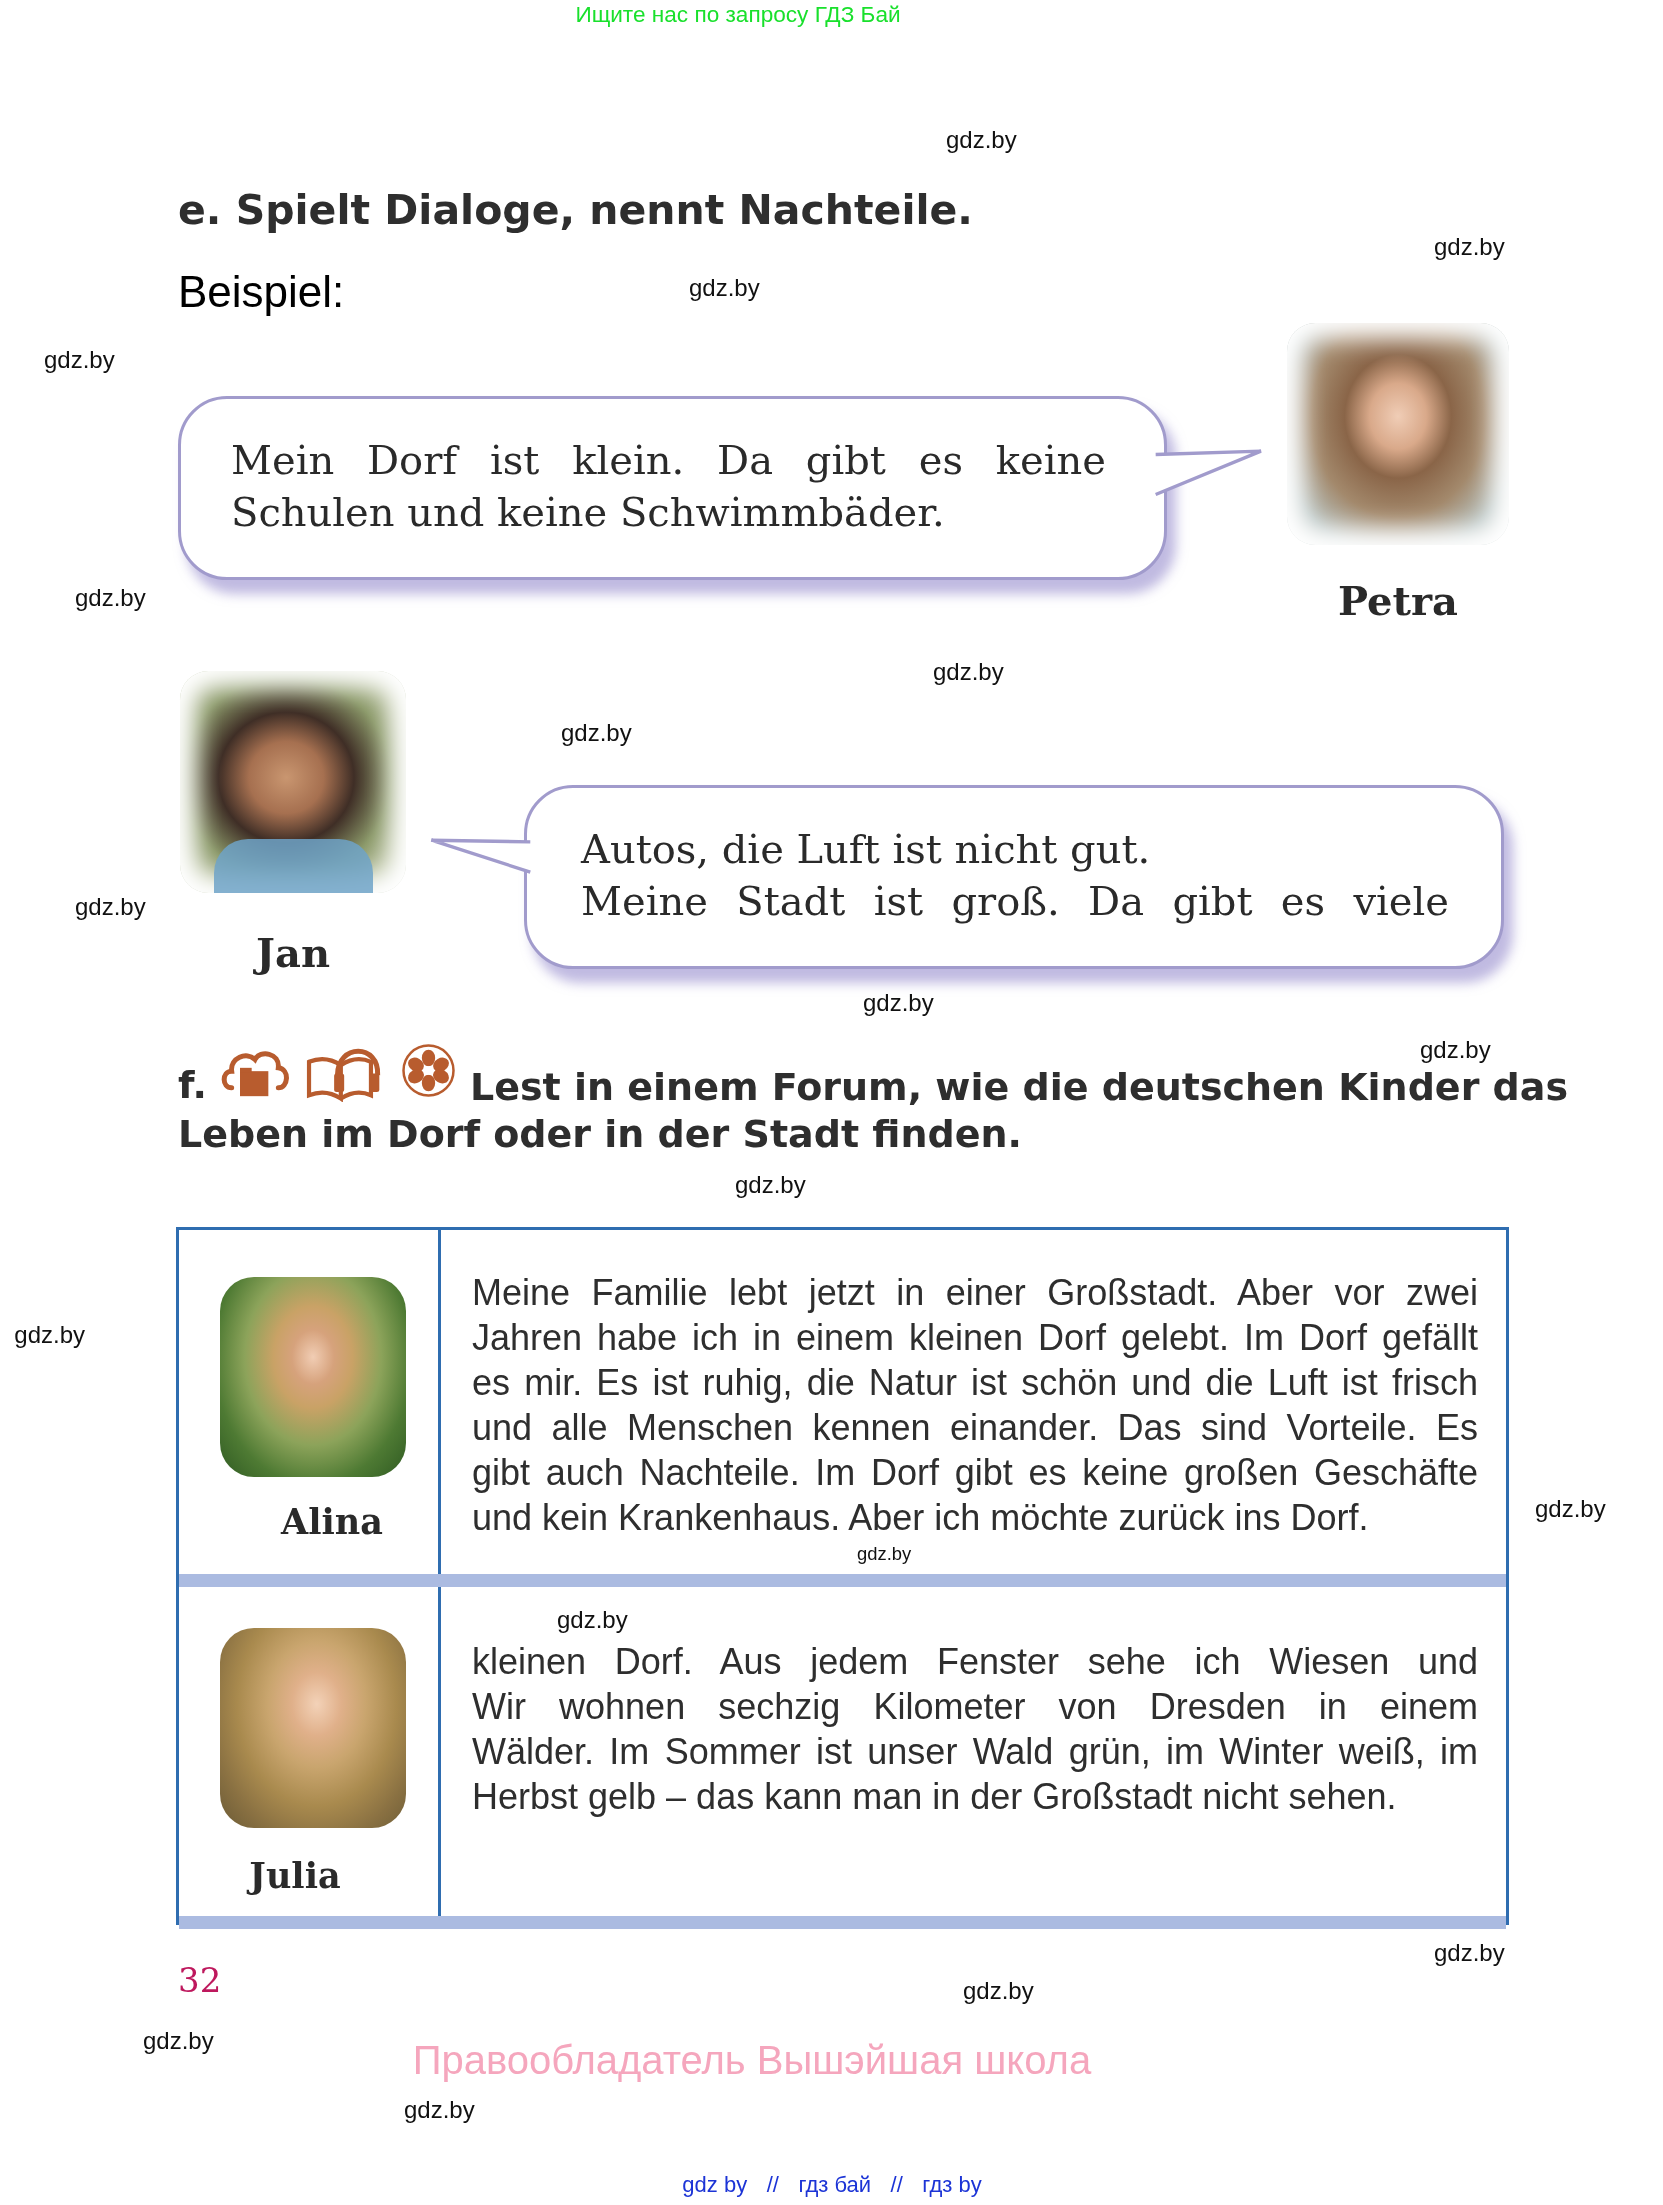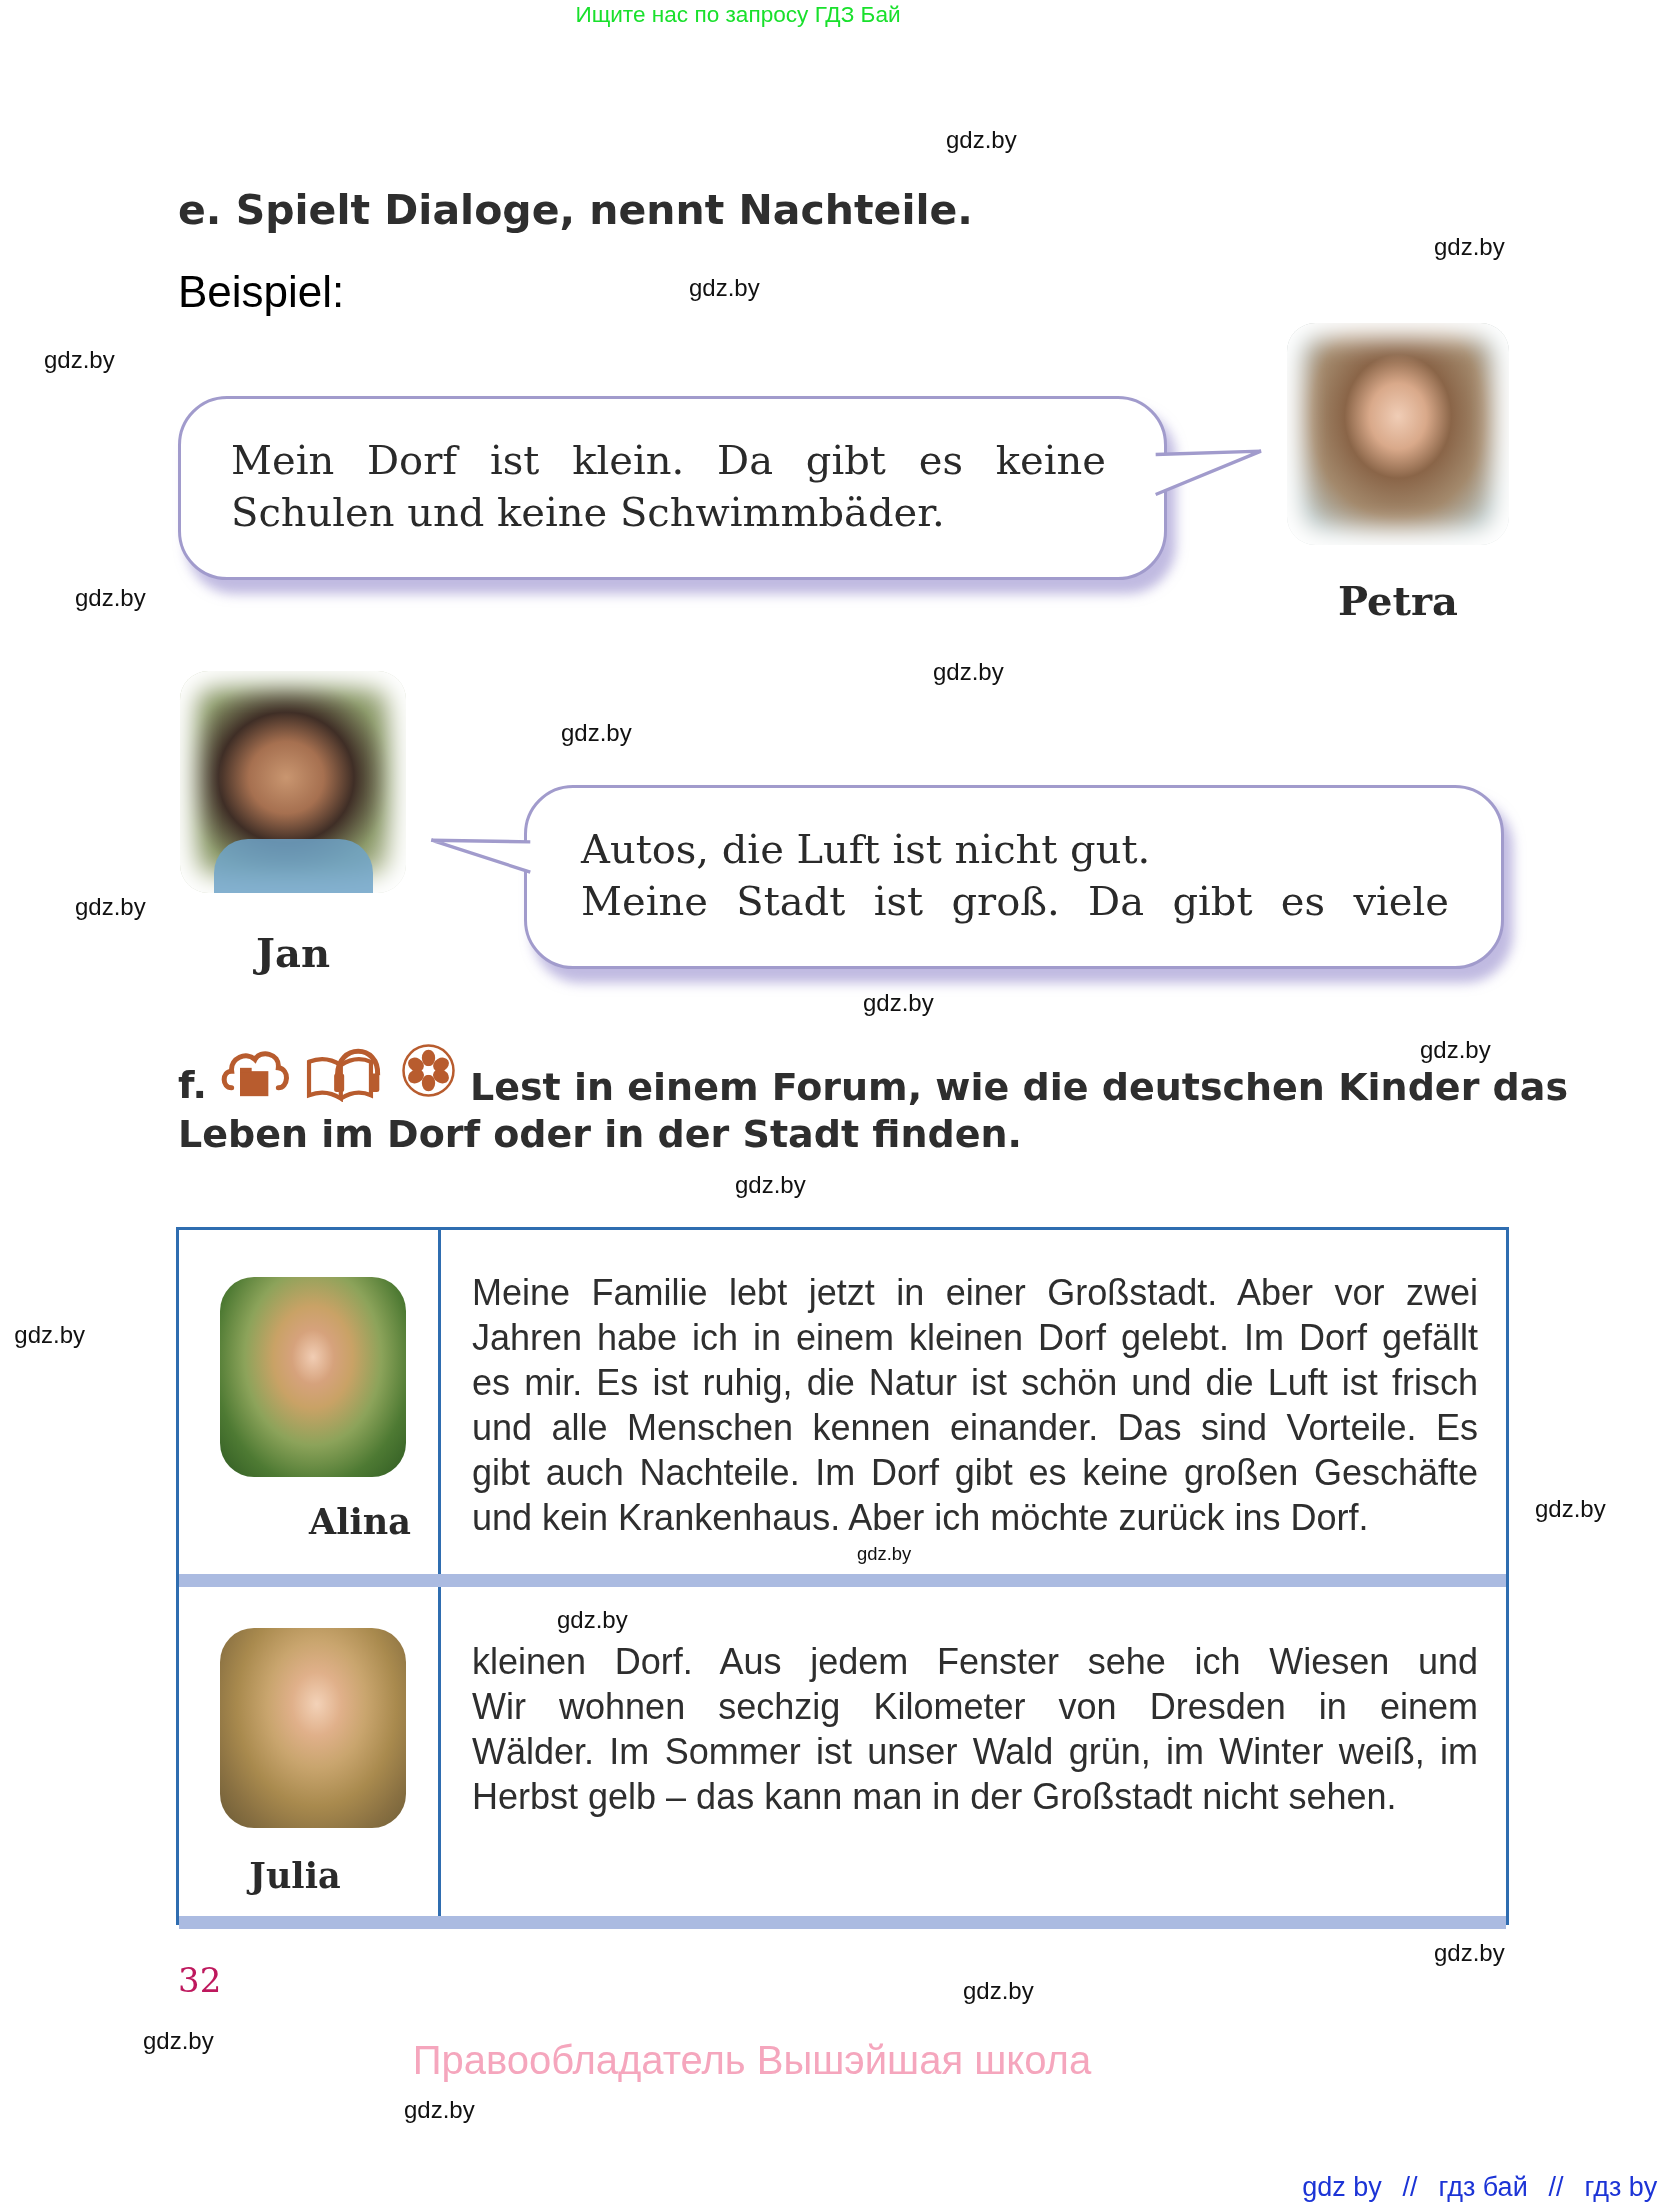--- a/index.html
+++ b/index.html
@@ -17,21 +17,21 @@
   .name { position:absolute; font-family:"DejaVu Serif", serif; font-weight:bold; color:#2a2a2a; text-align:center; }
   .table-frame { position:absolute; left:176px; top:1227px; width:1333px; height:698px; border:3.4px solid #2f6db0; border-bottom:none; box-sizing:border-box; }
   .col-div { position:absolute; left:438px; top:1227px; width:3.4px; height:689px; background:#2f6db0; }
   .band { position:absolute; left:179px; width:1327px; height:12.6px; background:#abbbe1; }
   .cell-text { position:absolute; left:472px; width:1006px; font-family:"Liberation Sans", sans-serif; font-size:36px; line-height:45px; color:#2e2e2e; text-align:justify; }
   .cell-text span { display:block; text-align:justify; text-align-last:justify; }
   .cell-text span.last { text-align-last:left; }
   .icon-orange { position:absolute; }
   .page-num { position:absolute; left:178px; top:1960px; font-family:"DejaVu Serif", serif; font-size:34px; color:#be185d; }
   .copyright { position:absolute; top:2038px; left:0; width:1504px; text-align:center; font-size:40px; color:#f5a6bd; }
-  .bottom-links { position:absolute; top:2172px; left:0; width:1664px; text-align:right; font-size:27px; color:#1c34d6; }
+  .bottom-links { position:absolute; top:2172px; left:0; width:1664px; text-align:center; font-size:22px; color:#1c34d6; }
   .bottom-links span { margin:0 6.7px; }
 </style>
 </head>
 <body>
 
 <div class="top-banner">Ищите нас по запросу ГДЗ Бай</div>
 
 <div class="wm" style="left:946px;top:126px">gdz.by</div>
 <div class="wm" style="left:1434px;top:233px">gdz.by</div>
 <div class="wm" style="left:689px;top:274px">gdz.by</div>
@@ -117,21 +117,21 @@
 <div class="heading" style="left:178px;top:1112px;font-size:38px;">Leben im Dorf oder in der Stadt finden.</div>
 
 <div>
   <div class="table-frame"></div>
   <div class="col-div"></div>
   <div class="band" style="top:1574px;"></div>
   <div class="band" style="top:1916px;"></div>
 
   <div>
     <div class="photo" style="left:220px;top:1277px;width:186px;height:200px;border-radius:34px;background:radial-gradient(ellipse at 50% 40%, #f1cdb4 0%, #d6a27c 16%, #c9a266 30%, #8ca35a 52%, #4e7a33 75%, #2f5a22 100%);"></div>
-    <div class="name" style="left:179px;top:1501px;width:306px;font-size:35px;margin-left:28px;">Alina</div>
+    <div class="name" style="left:179px;top:1501px;width:306px;font-size:35px;">Alina</div>
     <div class="cell-text" style="top:1270px;">
       <span>Meine Familie lebt jetzt in einer Großstadt. Aber vor zwei</span>
       <span>Jahren habe ich in einem kleinen Dorf gelebt. Im Dorf gefällt</span>
       <span>es mir. Es ist ruhig, die Natur ist schön und die Luft ist frisch</span>
       <span>und alle Menschen kennen einander. Das sind Vorteile. Es</span>
       <span>gibt auch Nachteile. Im Dorf gibt es keine großen Geschäfte</span>
       <span class="last">und kein Krankenhaus. Aber ich möchte zurück ins Dorf.</span>
     </div>
     <div class="wm small" style="left:857px;top:1543px;">gdz.by</div>
   </div>

